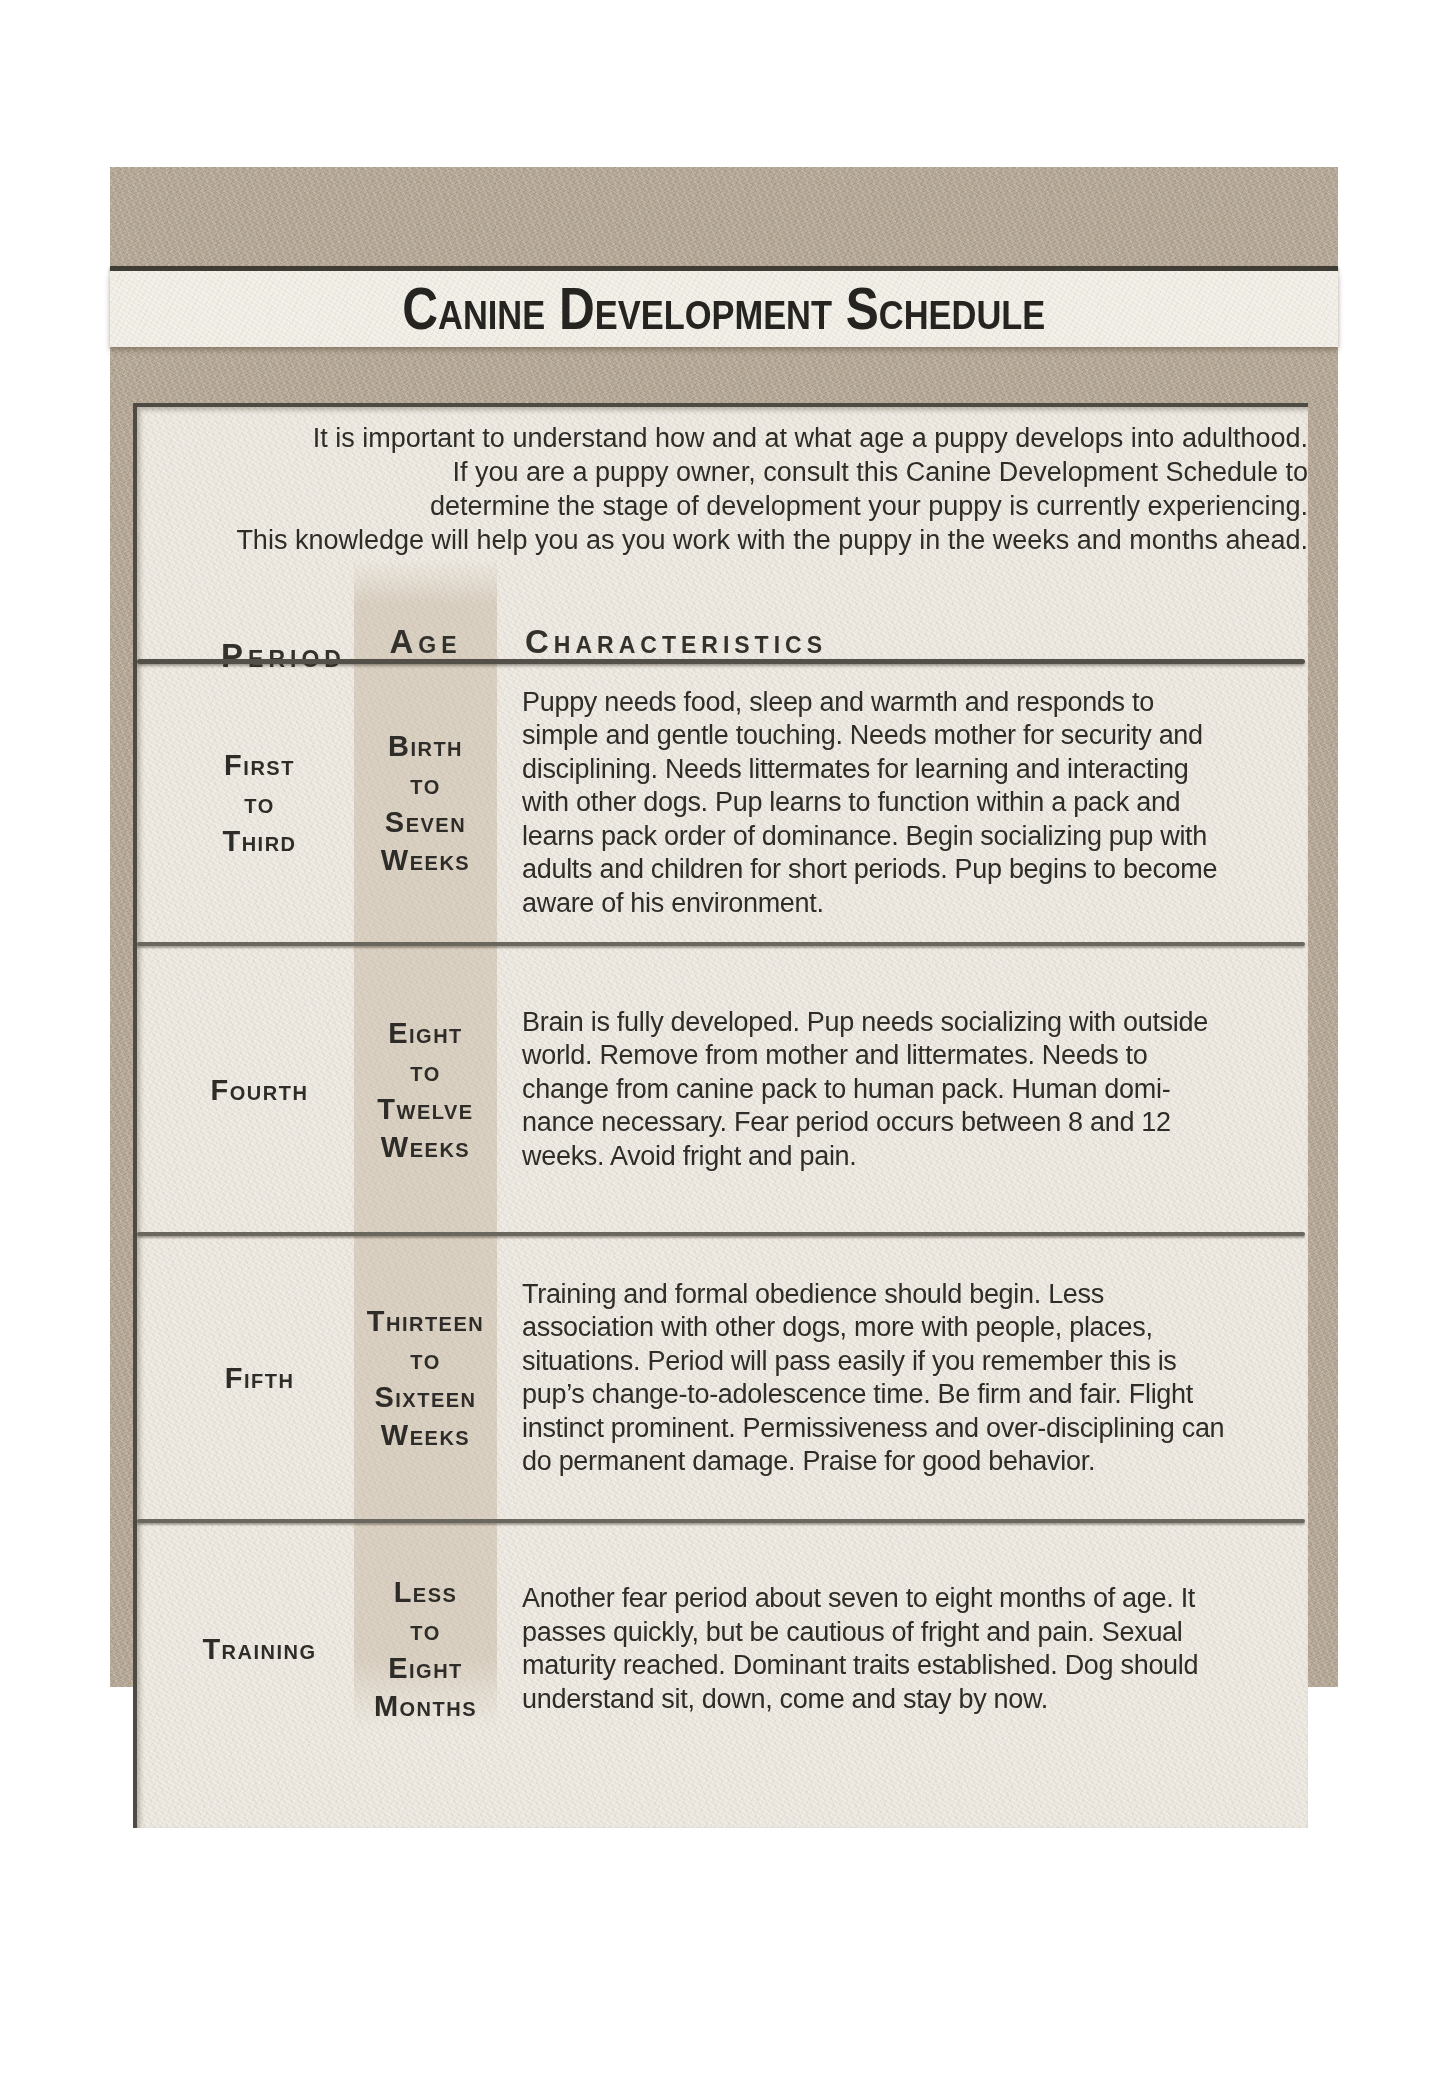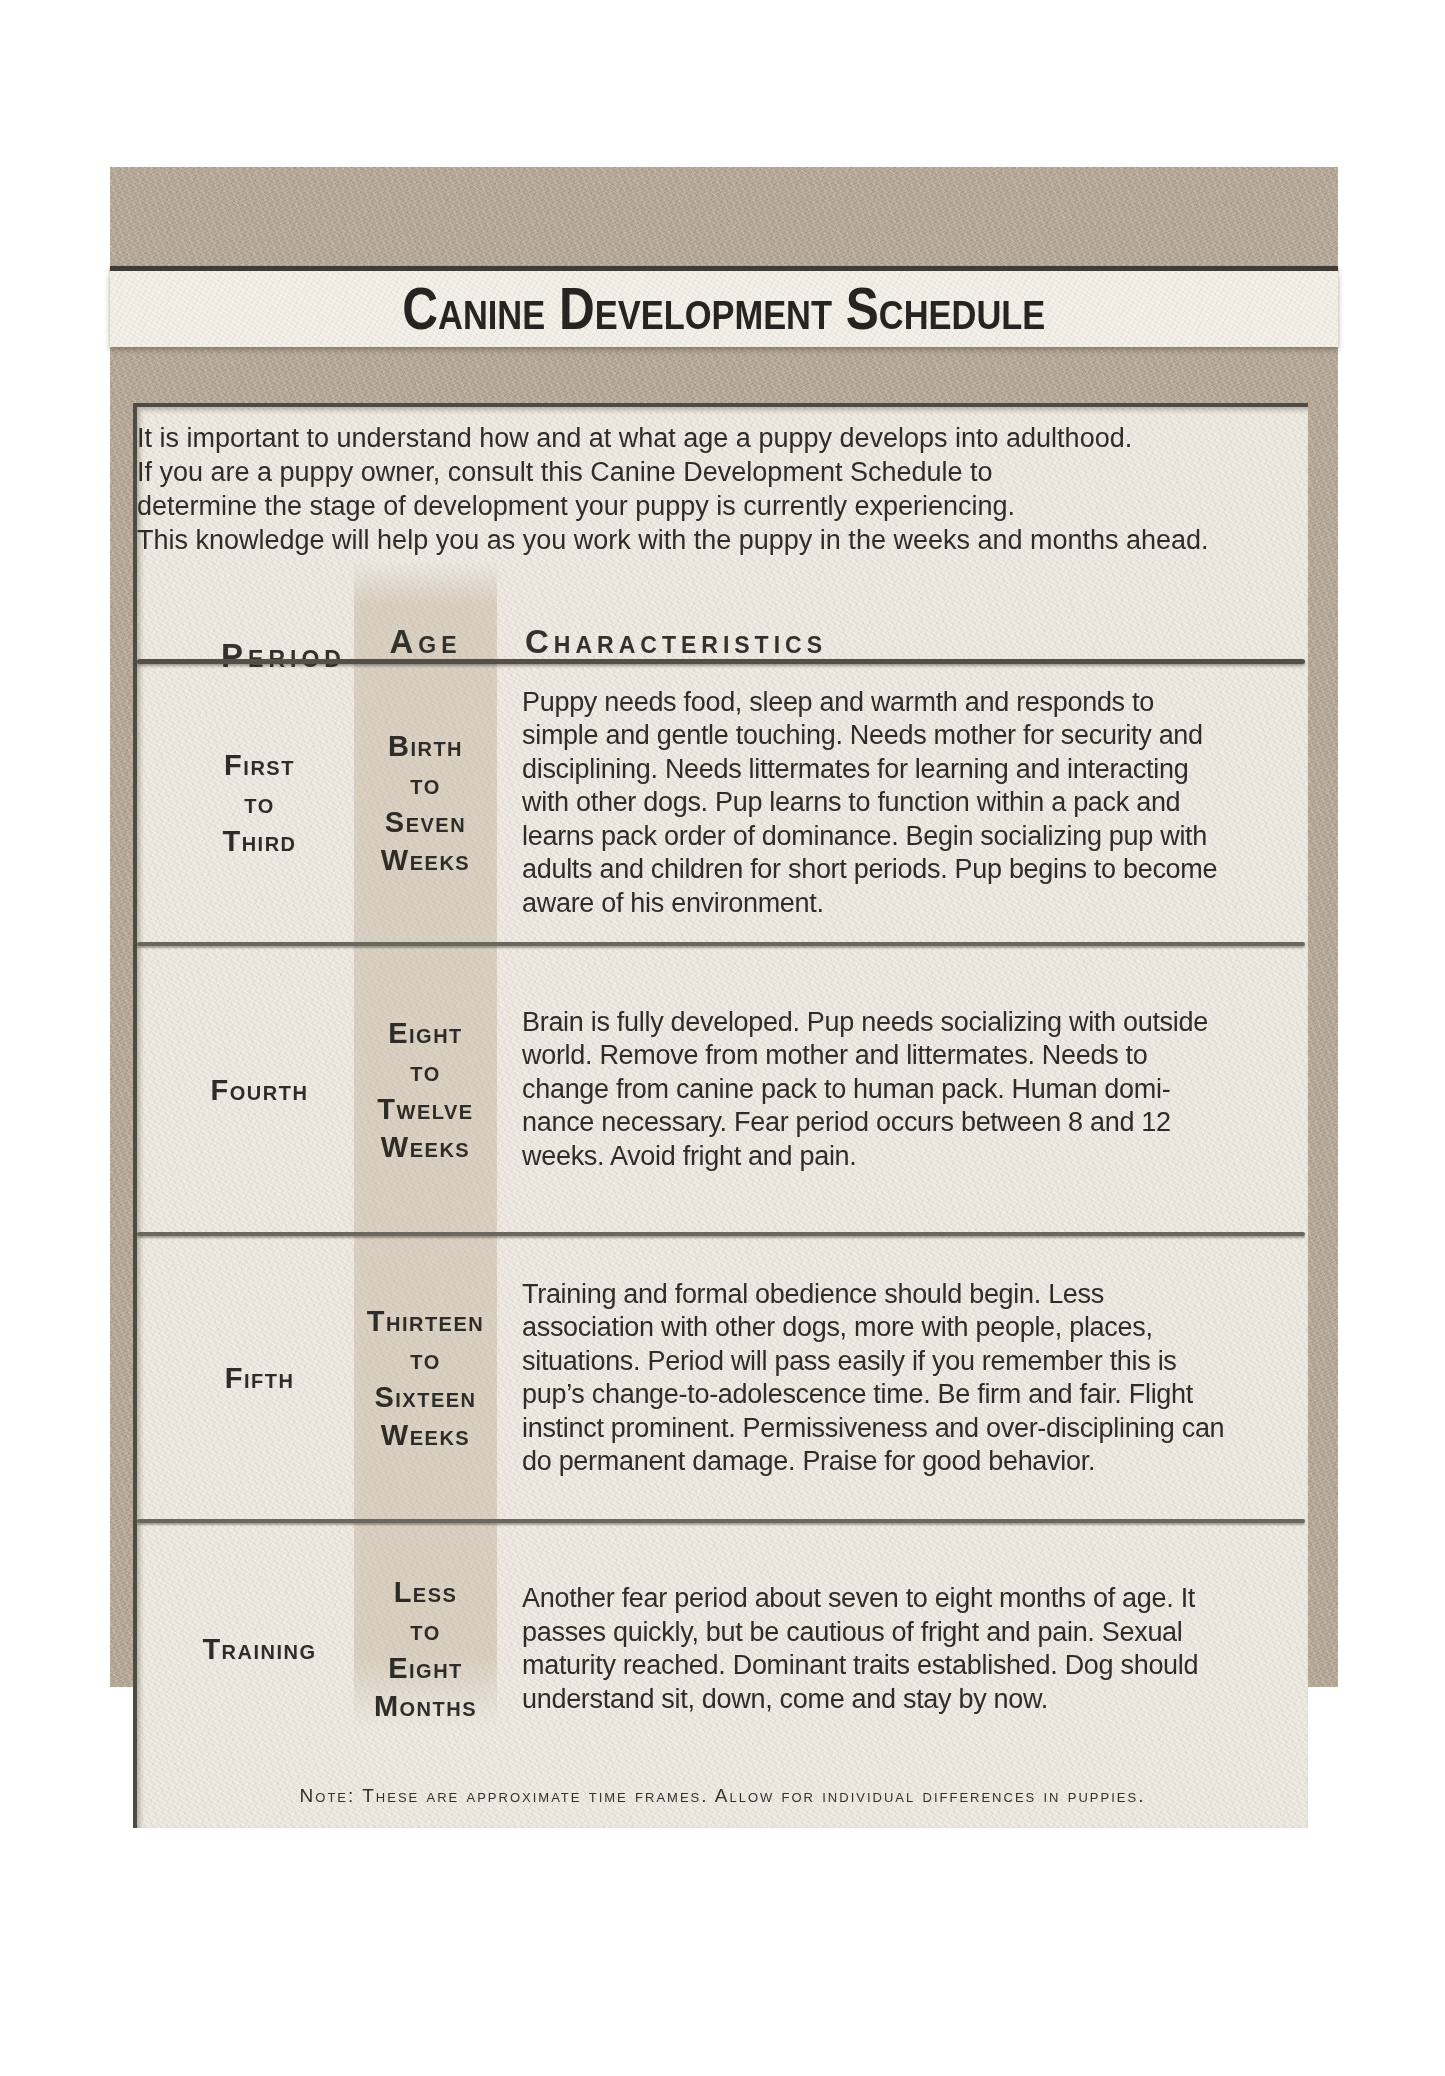--- a/index.html
+++ b/index.html
@@ -41,21 +41,21 @@
     position:absolute;left:23px;top:236px;width:1175px;height:1425px;box-sizing:border-box;
     background-color:#ebe7df;
     background-image:
       repeating-linear-gradient(33deg,  rgba(255,255,255,.35) 0 1px, rgba(0,0,0,0) 1px 4px),
       repeating-linear-gradient(117deg, rgba(120,104,82,.06)  0 1px, rgba(0,0,0,0) 1px 5px),
       repeating-linear-gradient(71deg,  rgba(140,122,98,.05)  0 2px, rgba(0,0,0,0) 2px 7px);
     border-top:4px solid #4e4b44;border-left:4px solid #4e4b44;
     box-shadow:inset 3px 3px 5px rgba(70,58,45,.32);
   }
   .intro{
-    position:absolute;top:14px;left:0;width:100%;margin:0;text-align:left;
+    position:absolute;top:14px;left:0;width:100%;margin:0;text-align:right;
     font-size:27px;line-height:34px;white-space:pre-line;color:#2e2c28;
   }
   .age-stripe{
     position:absolute;left:217px;top:152px;width:143px;height:1170px;
     background:linear-gradient(to bottom,
       rgba(182,163,136,0) 0, rgba(182,163,136,.36) 45px,
       rgba(182,163,136,.36) calc(100% - 70px), rgba(182,163,136,0) 100%);
   }
   .thead{
     position:absolute;top:201px;left:0;width:100%;height:52px;
@@ -182,16 +182,15 @@
       <div class="cell-age">Less
 to
 Eight
 Months</div>
       <div class="cell-chars">Another fear period about seven to eight months of age. It
 passes quickly, but be cautious of fright and pain. Sexual
 maturity reached. Dominant traits established. Dog should
 understand sit, down, come and stay by now.</div>
     </div>
 
-    <p class="note">Note: These are approximate time frames. Allow for individual differences in puppies.</p>
 
   </div>
 </div>
 
 </body></html>

